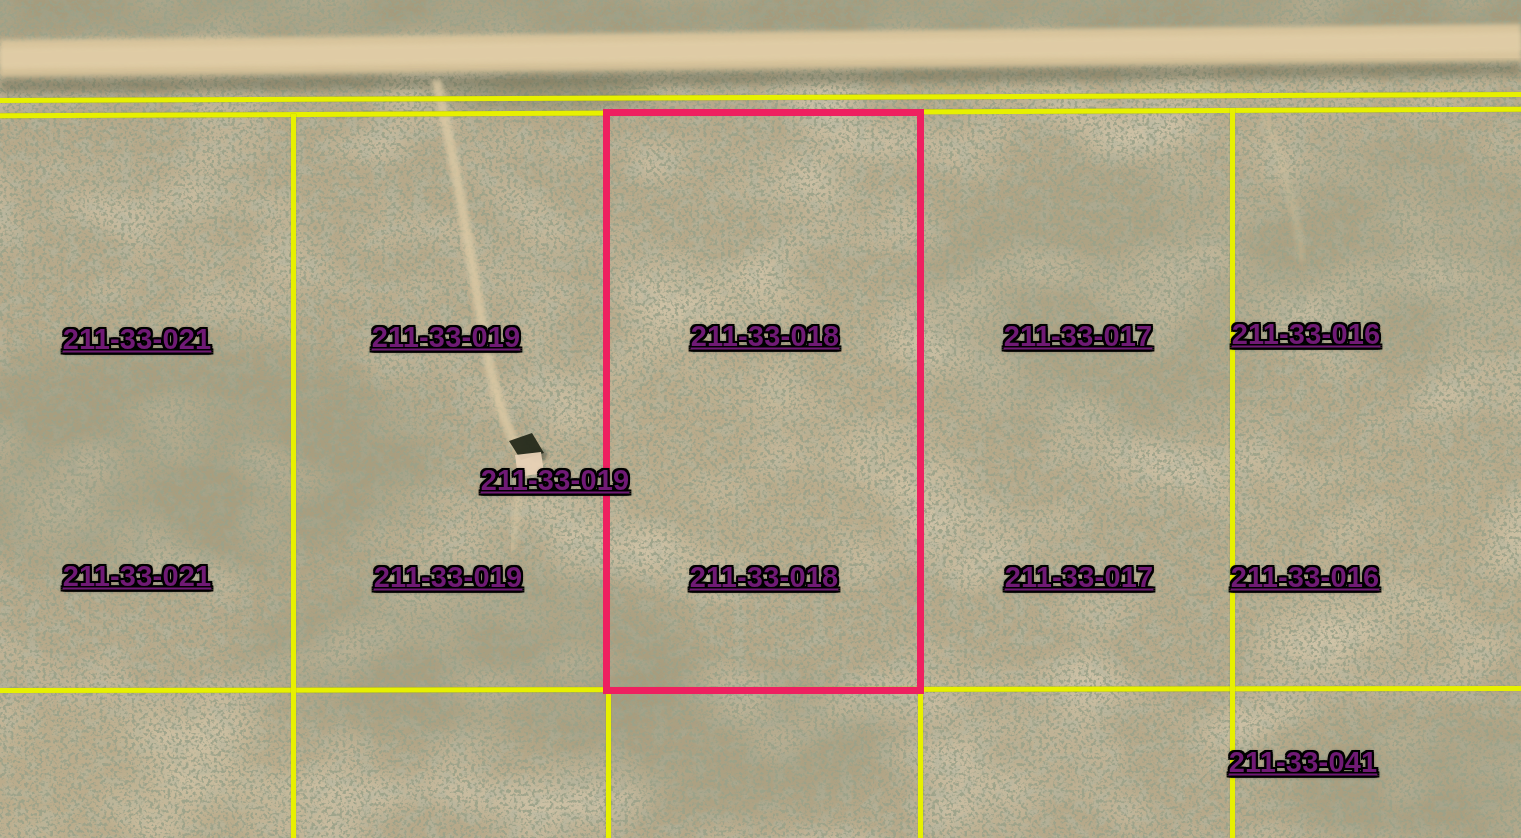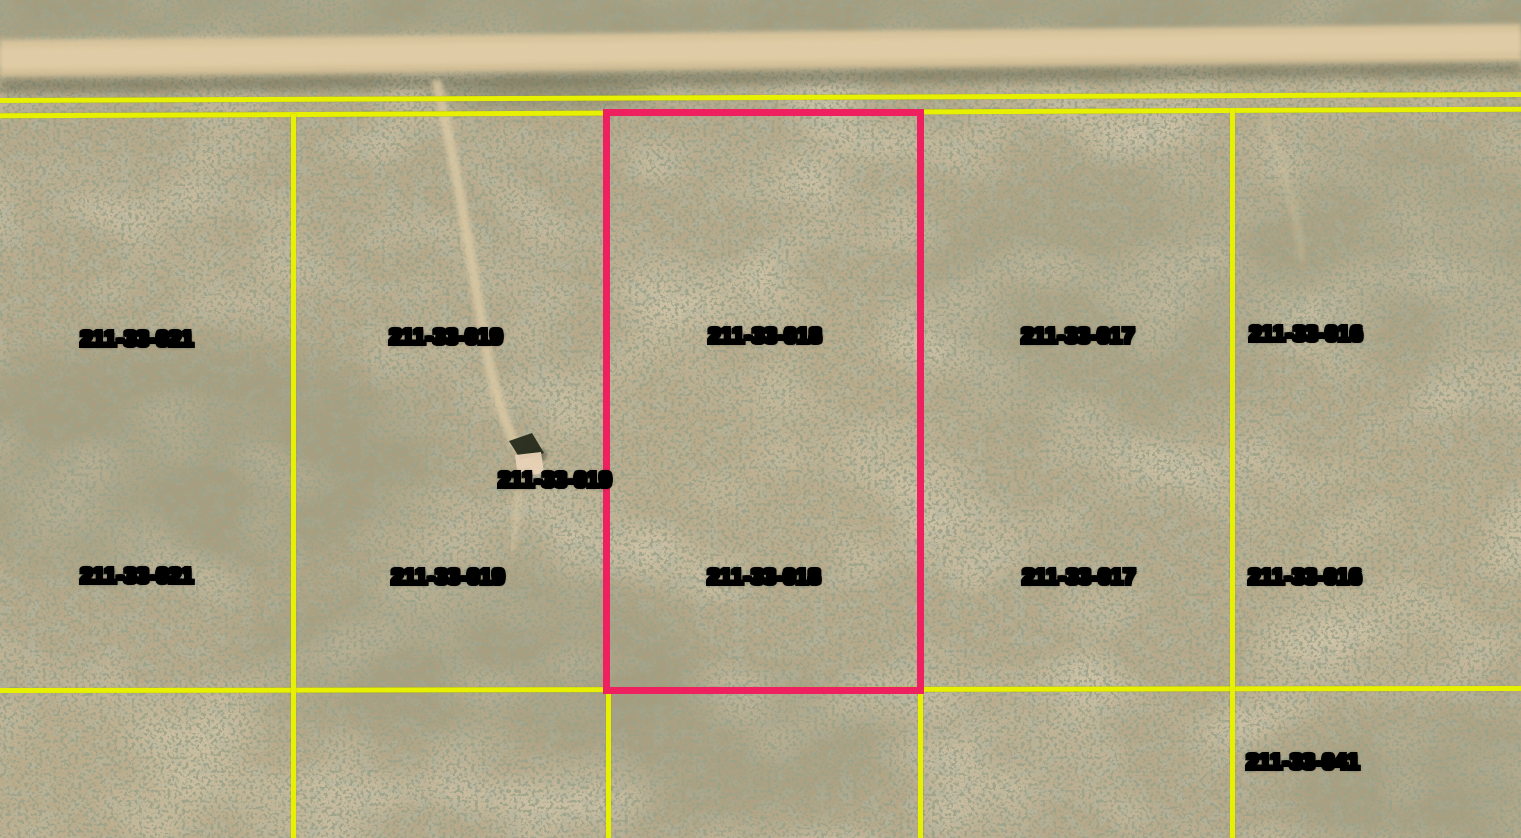--- a/index.html
+++ b/index.html
@@ -18,26 +18,27 @@
   .yline.v{width:5px;}
   .pink-parcel{
     position:absolute;z-index:3;box-sizing:border-box;
     border:7px solid var(--highlight,#ee2060);
     left:603px;top:109px;width:321px;height:585px;
     background:transparent;
   }
   .labels-layer{position:absolute;left:0;top:0;width:100%;height:100%;z-index:4;pointer-events:none;}
   .plabel{
     position:absolute;transform:translate(-50%,-50%);
-    font-weight:bold;font-size:22px;line-height:1;color:#000000;white-space:nowrap;
+    font-weight:bold;font-size:29px;line-height:1;color:#701a75;white-space:nowrap;
     text-shadow:
       -2px -2px 0 #000, 2px -2px 0 #000, -2px 2px 0 #000, 2px 2px 0 #000,
       -2px 0 0 #000, 2px 0 0 #000, 0 -2px 0 #000, 0 2px 0 #000,
       0 0 4px #000;
     letter-spacing:0.2px;
+    text-decoration:underline;
   }
 </style>
 </head>
 <body>
 
 <div class="stage">
 
   <svg class="terrain" width="1521" height="838">
     <defs>
       <filter id="fPatch" x="-5%" y="-5%" width="110%" height="110%">

